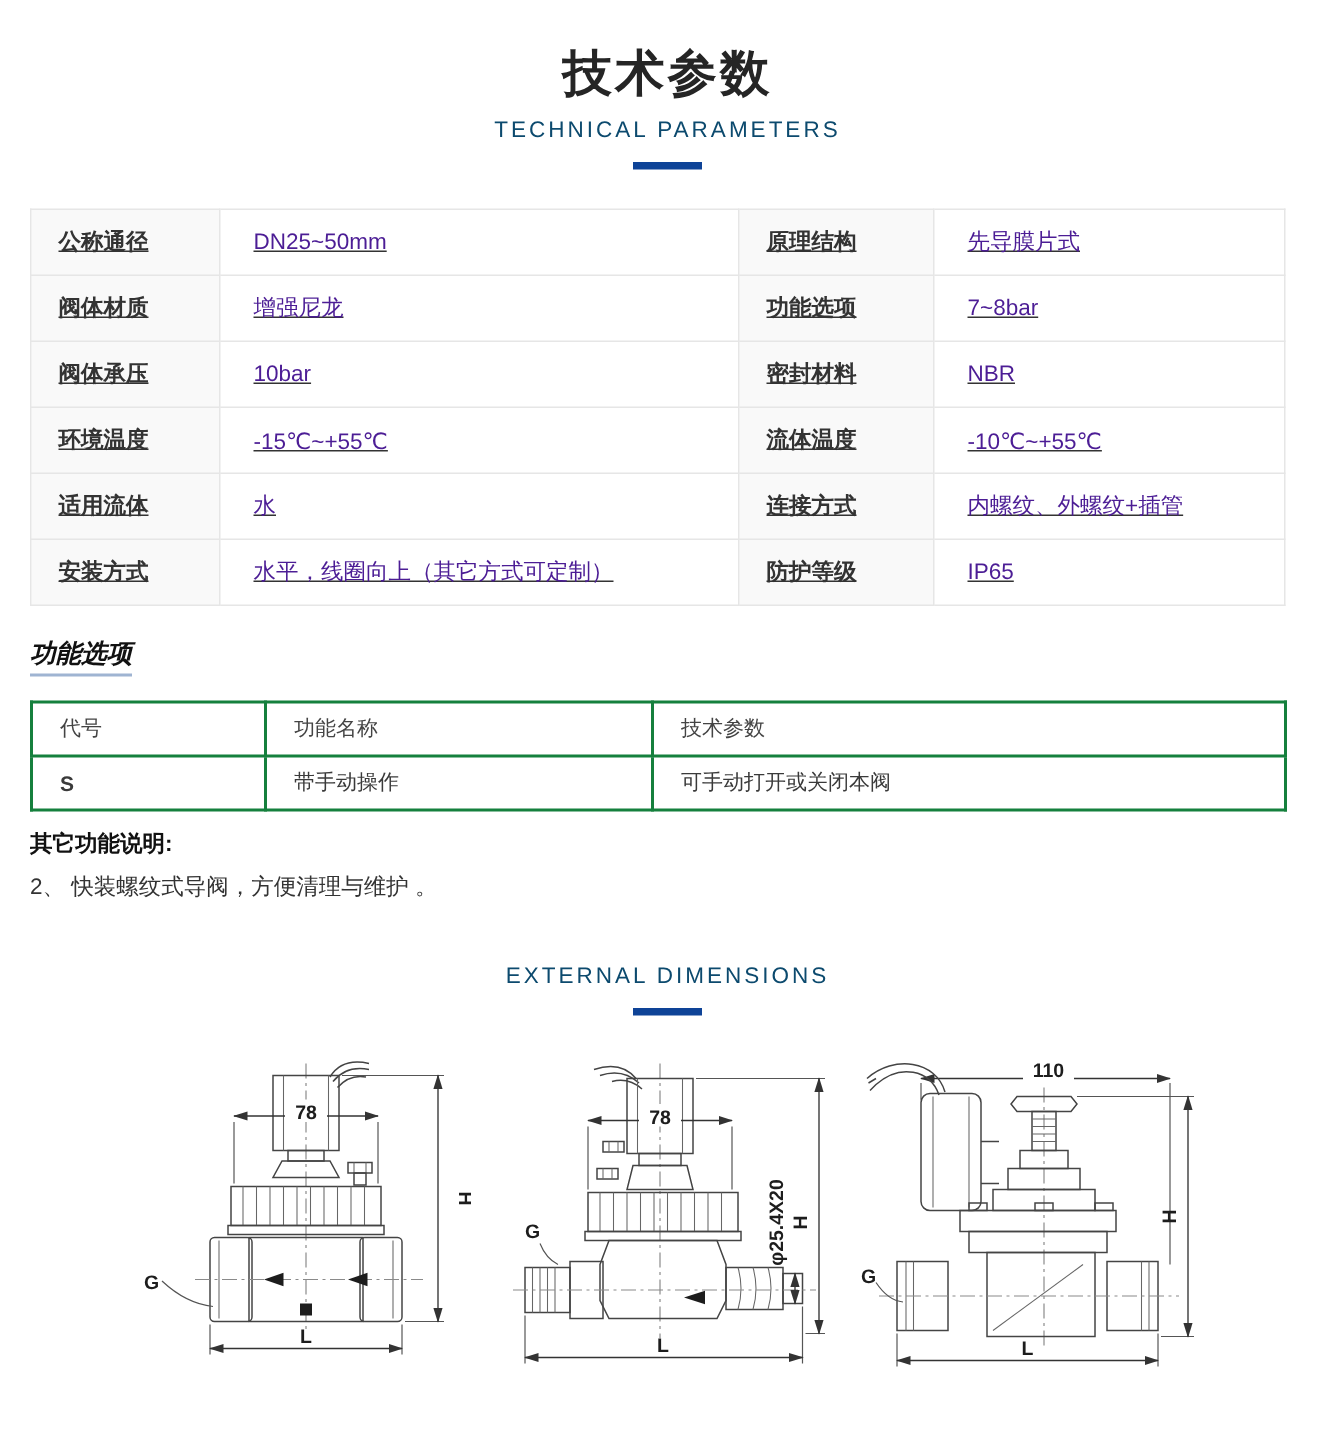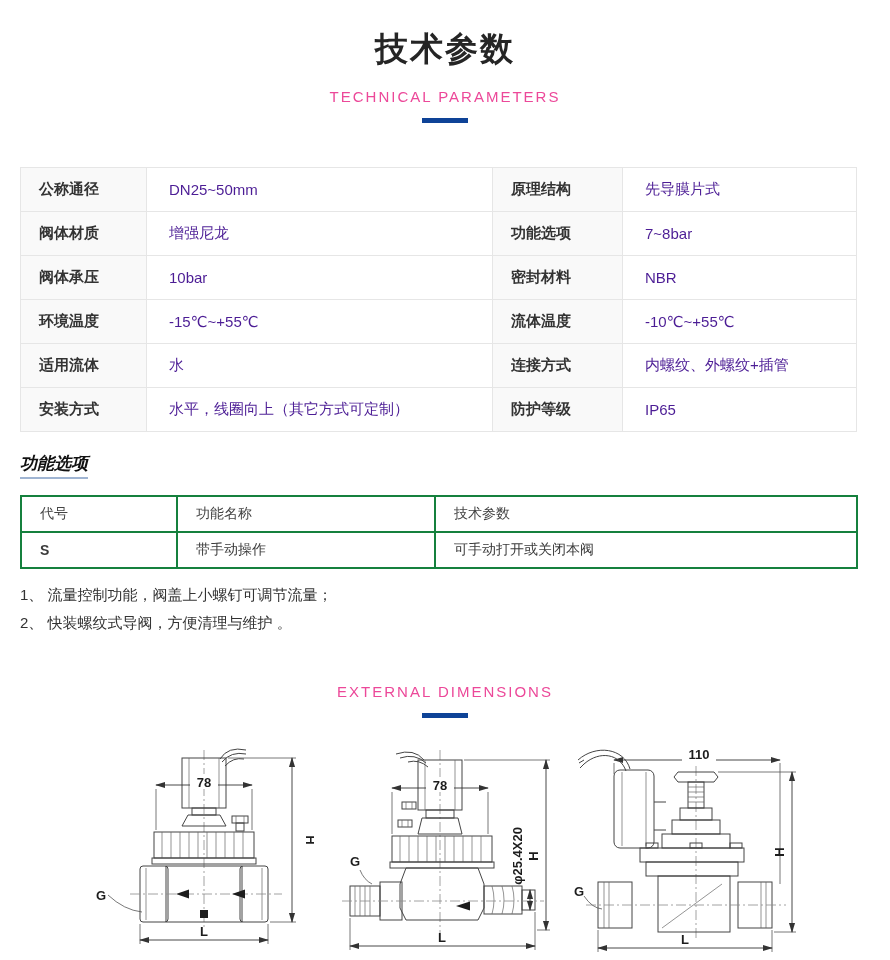--- a/index.html
+++ b/index.html
@@ -2,26 +2,26 @@
 <html><head>
 <meta charset="utf-8">
 <style>
   * { margin:0; padding:0; box-sizing:border-box; }
   html,body { width:890px; background:#ffffff; font-family:"Liberation Sans","DejaVu Sans",sans-serif; color:#333; }
   body { height:960px; overflow:hidden; }
 
   
   .sec-title { text-align:center; padding-top:27px; }
   .sec-title h1 { font-size:33px; font-weight:700; color:#252525; letter-spacing:2px; }
-  .sec-title .sub { margin-top:16px; font-size:15px; color:#ec4899; letter-spacing:2px; }
+  .sec-title .sub { margin-top:6px; font-size:15px; color:#0c4a6e; letter-spacing:2px; }
   .sec-title .bar { width:46px; height:5px; background:#0e4397; margin:13px auto 0; }
 
   
   table { border-collapse:collapse; table-layout:fixed; }
-  .spec-table { width:836px; margin:44px 0 0 20px; }
+  .spec-table { width:836px; margin:26px 0 0 20px;text-decoration:underline; }
   .spec-table td { border:1px solid #e6e6e6; height:44px; font-size:15px; vertical-align:middle; }
   .spec-table td.lbl { background:#f9f9f9; font-weight:700; color:#333; padding-left:18px; }
   .spec-table td.val { background:#fff; padding-left:22px; color:#4c1d95; }
   .c-l1 { width:126px; } .c-v1 { width:346px; } .c-l2 { width:130px; } .c-v2 { width:234px; }
 
   
   .fn-heading { margin:20px 0 0 20px; font-size:17px; font-weight:700; color:#111;
                 display:inline-block; border-bottom:2px solid #9fb4d2; padding-bottom:2px;font-style:italic; }
   .fn-table { width:836px; margin:16px 0 0 20px; }
   .fn-table td { border:2px solid #15803d; height:36px; font-size:14px; padding-left:18px; color:#3a3a3a; }
@@ -107,21 +107,21 @@
   </tr>
   <tr>
     <td class="code">S</td>
     <td>带手动操作</td>
     <td>可手动打开或关闭本阀</td>
   </tr>
 </tbody>
   </table>
 
 <div class="notes">
-  <div class="nl">1、 流量控制功能，阀盖上小螺钉可调节流量；</div>
+  <div class="nt">其它功能说明:</div>
   <div class="nl">2、 快装螺纹式导阀，方便清理与维护 。</div>
 </div>
 
 <div class="sec-title" style="padding-top:30px;">
   <div class="sub">EXTERNAL DIMENSIONS</div>
   <div class="bar"></div>
 </div>
 
 <div class="drawings">
 

